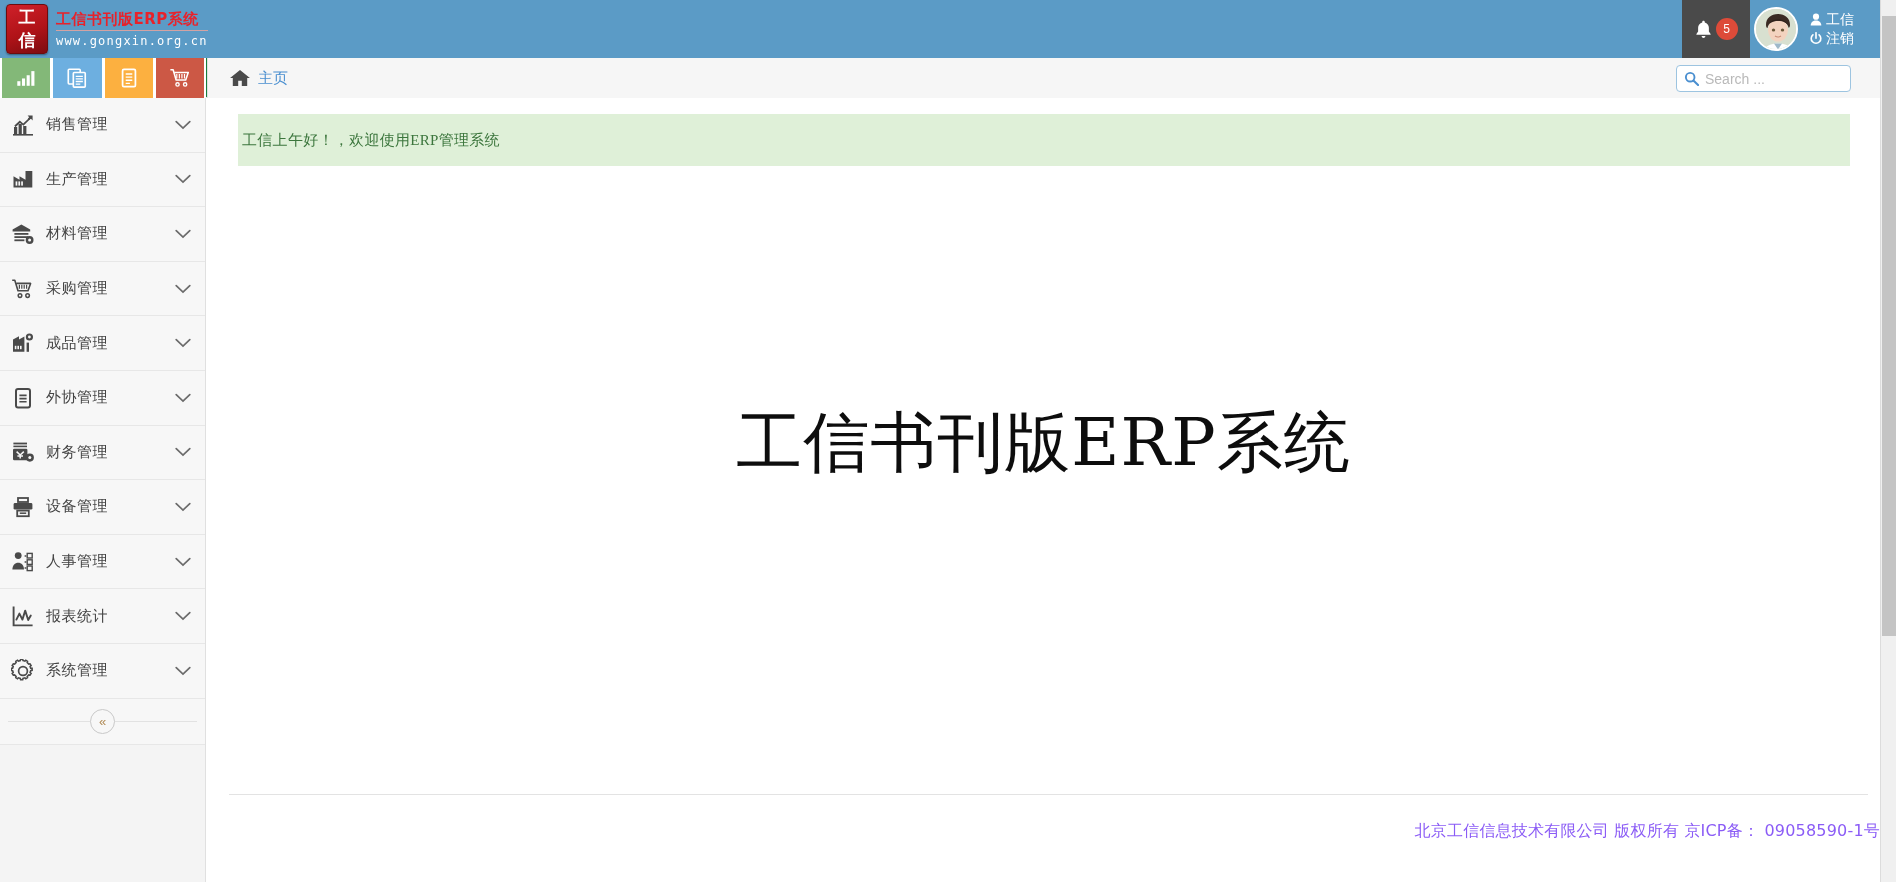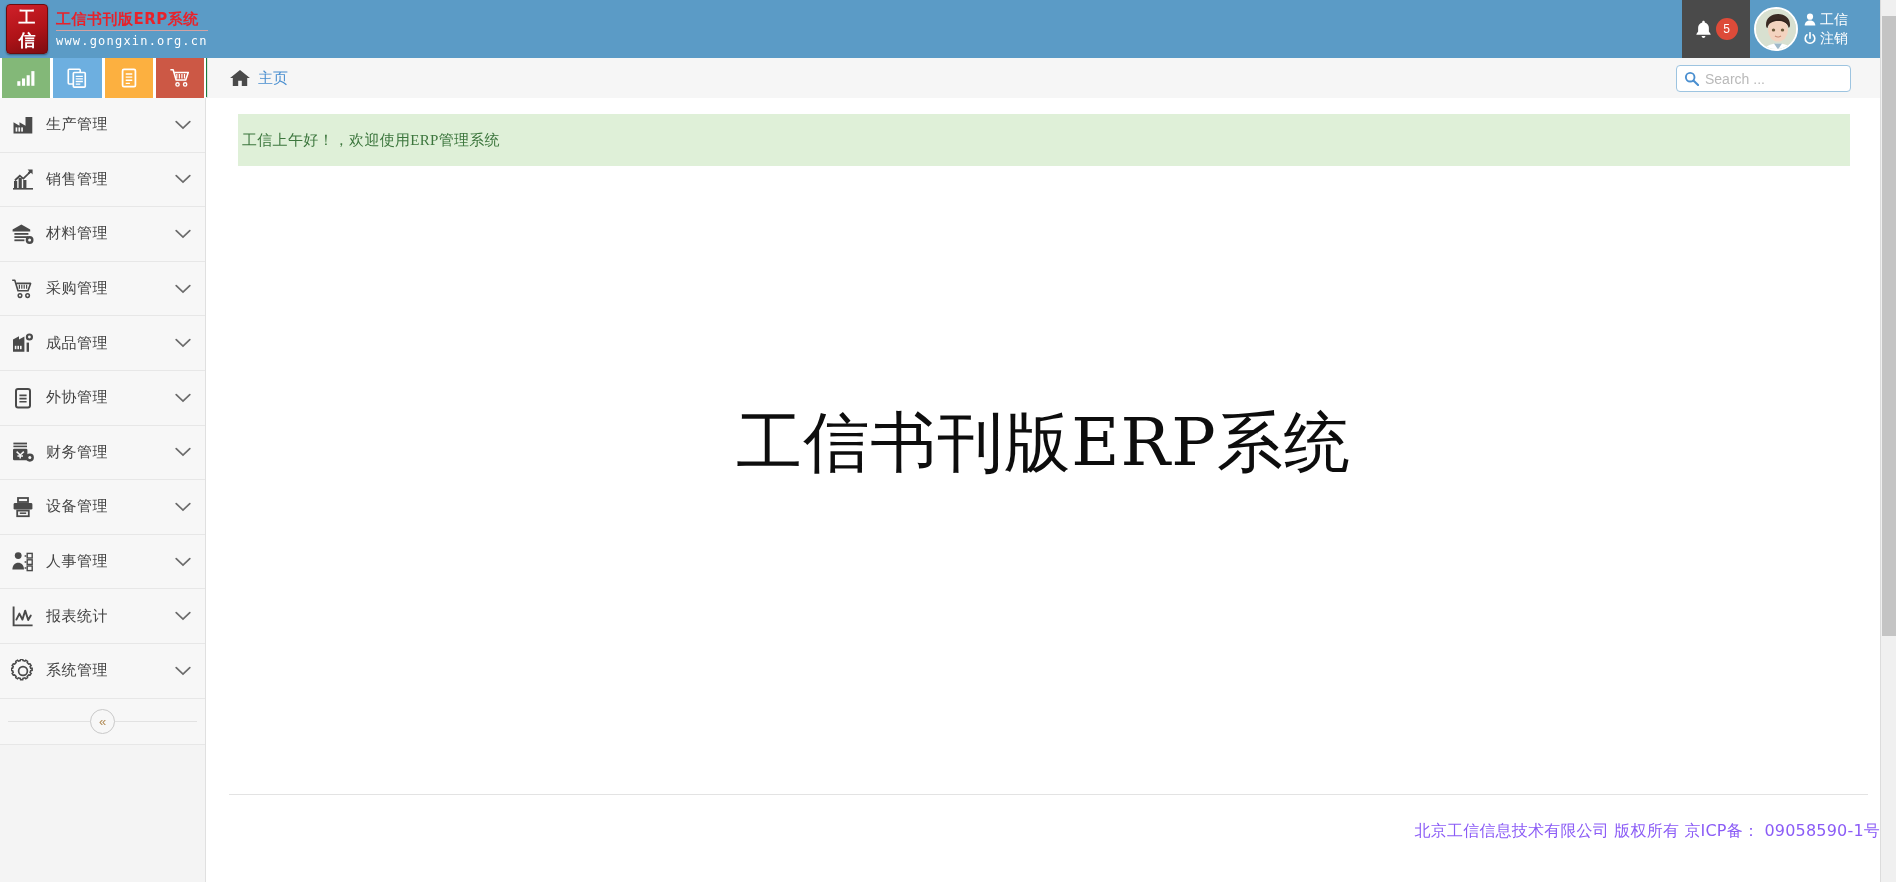--- a/index.html
+++ b/index.html
@@ -93,21 +93,21 @@
     font-size: 12px;
     display: flex; align-items: center; justify-content: center;
     font-weight: normal;
   }
 
   .userbox {
     width: 130px;
     background: #5b9bc6;
     display: flex;
     align-items: center;
-    gap: 6px;
+    gap: 12px;
     padding-left: 4px;
   }
   .avatar {
     width: 44px; height: 44px;
     border-radius: 50%;
     border: 2px solid #ffffff;
     overflow: hidden;
     background: #d9e2d2;
     flex: 0 0 auto;
     position: relative;
@@ -433,46 +433,46 @@
       </svg>
       <input type="text" placeholder="Search ..." style="">
     </div>
   </div>
 
   <div class="sidebar">
 
     <div class="nav-item">
       <span class="nav-ico">
         <svg viewBox="0 0 24 24">
-            <path d="M2.5 20.5V9.2l6 3.6V9.2l6 3.6V4h6.8v16.5z"></path>
-            <rect x="4.6" y="14.4" width="1.7" height="4.2" fill="#f7f7f7"></rect>
-            <rect x="7.4" y="14.4" width="1.7" height="4.2" fill="#f7f7f7"></rect>
-            <rect x="10.2" y="14.4" width="1.7" height="4.2" fill="#f7f7f7"></rect>
-          </svg>
-      </span>
-      <span class="nav-label">生产管理</span>
-      <span class="nav-caret">
-        <svg viewBox="0 0 16 10">
-            <path d="M1.2 1.6 8 8 14.8 1.6" fill="none" stroke="#6b6b6b" stroke-width="1.7" stroke-linecap="round"></path>
-          </svg>
-      </span>
-    </div>
-
-    <div class="nav-item">
-      <span class="nav-ico">
-        <svg viewBox="0 0 24 24">
             <path d="M2 21h20v1.6H2z"></path>
             <rect x="3" y="14" width="3.2" height="7"></rect>
             <rect x="7.6" y="11" width="3.2" height="10"></rect>
             <rect x="12.2" y="13" width="3.2" height="8"></rect>
             <path d="M3.4 12.4 8.8 7.6l3.4 2.8L19.6 3.4l1 1.4-8.2 8-3.4-2.8-4.6 4.2z"></path>
             <path d="M16.6 2.4h5v5l-1.8-1.8-1.4 1.3-1.6-1.4 1.4-1.3z"></path>
           </svg>
       </span>
       <span class="nav-label">销售管理</span>
+      <span class="nav-caret">
+        <svg viewBox="0 0 16 10">
+            <path d="M1.2 1.6 8 8 14.8 1.6" fill="none" stroke="#6b6b6b" stroke-width="1.7" stroke-linecap="round"></path>
+          </svg>
+      </span>
+    </div>
+
+    <div class="nav-item">
+      <span class="nav-ico">
+        <svg viewBox="0 0 24 24">
+            <path d="M2.5 20.5V9.2l6 3.6V9.2l6 3.6V4h6.8v16.5z"></path>
+            <rect x="4.6" y="14.4" width="1.7" height="4.2" fill="#f7f7f7"></rect>
+            <rect x="7.4" y="14.4" width="1.7" height="4.2" fill="#f7f7f7"></rect>
+            <rect x="10.2" y="14.4" width="1.7" height="4.2" fill="#f7f7f7"></rect>
+          </svg>
+      </span>
+      <span class="nav-label">生产管理</span>
       <span class="nav-caret">
         <svg viewBox="0 0 16 10">
             <path d="M1.2 1.6 8 8 14.8 1.6" fill="none" stroke="#6b6b6b" stroke-width="1.7" stroke-linecap="round"></path>
           </svg>
       </span>
     </div>
 
 
     <div class="nav-item">
       <span class="nav-ico">

